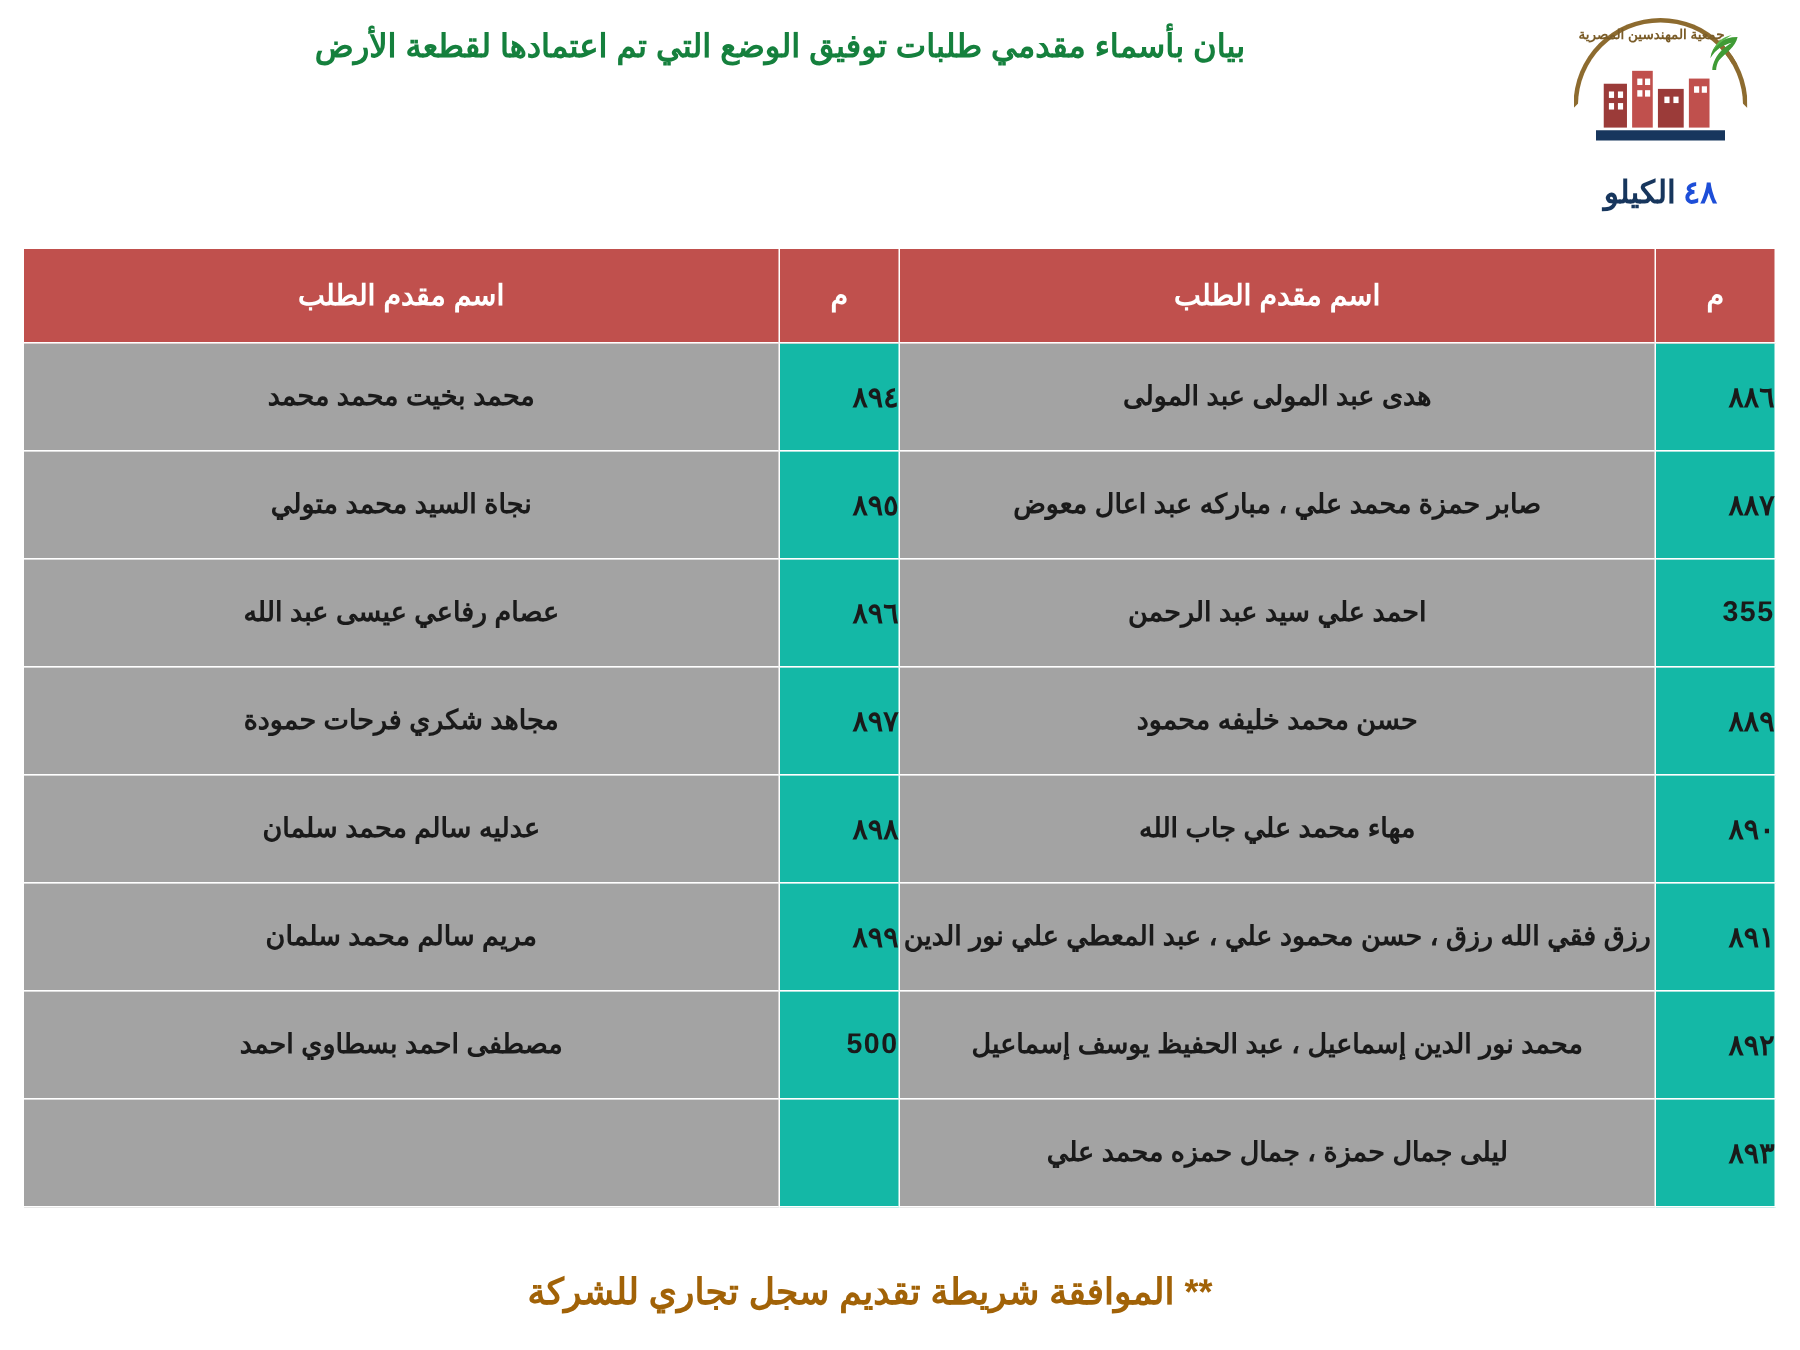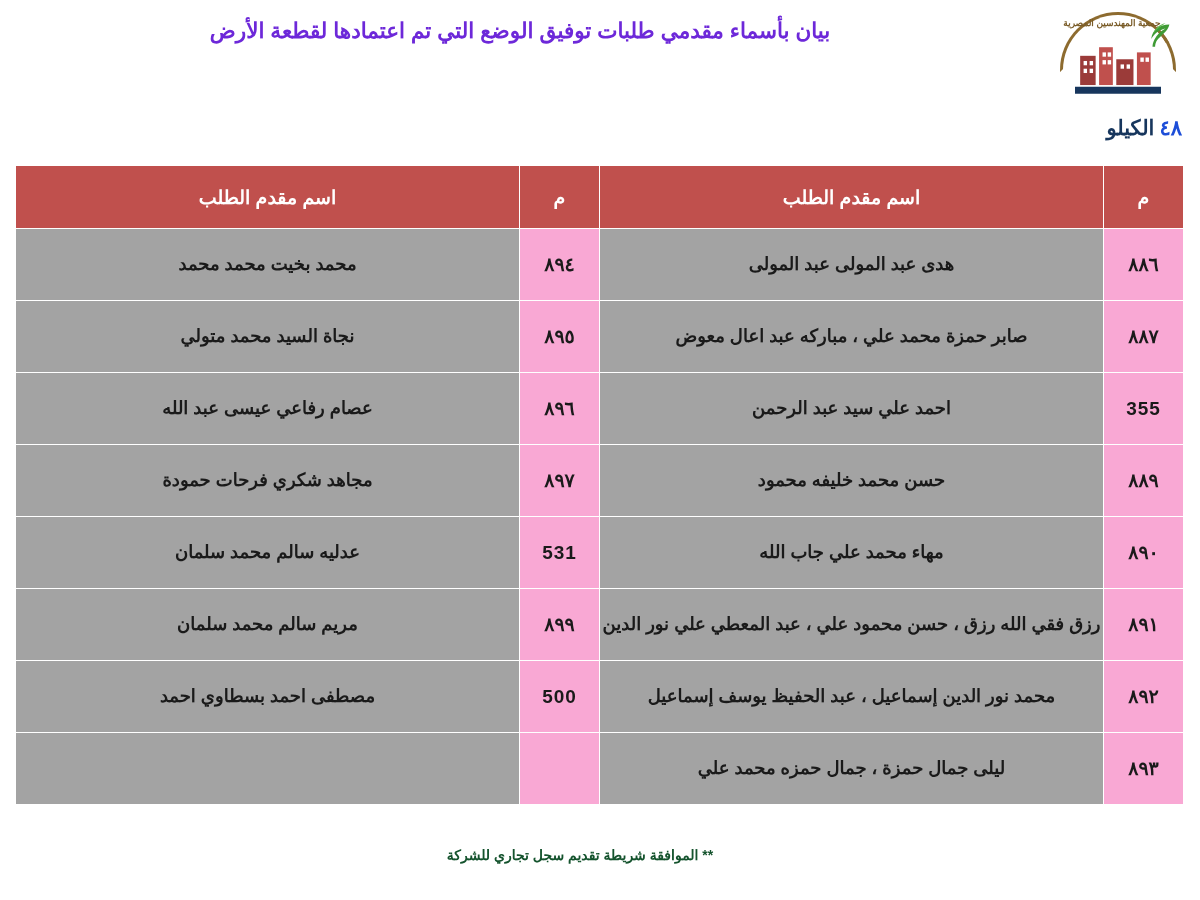--- a/index.html
+++ b/index.html
@@ -27,20 +27,21 @@
     align-items: flex-start;
     padding: 8px 18px 0 18px;
     box-sizing: border-box;
     height: 165px;
   }
   .logo {
     width: 150px;
     flex: 0 0 150px;
     display: flex;
     flex-direction: column;
+    align-items: center;
     justify-content: flex-start;
     padding-top: 2px;
   }
   .logo-badge {
     position: relative;
     width: 128px;
     height: 108px;
   }
   .logo-arc {
     position: absolute;
@@ -95,21 +96,21 @@
     font-weight: bold;
   }
 
   .title-block {
     flex: 1 1 auto;
     text-align: center;
     direction: rtl;
     padding: 6px 10px 0 0;
   }
   .title-line {
-    color: #6d28d9;
+    color: #15803d;
     font-weight: bold;
     font-size: 21.5px;
     line-height: 1.62;
     letter-spacing: 0px;
     white-space: nowrap;
   }
 
   
   .table-wrap {
     padding: 0 16px;
@@ -135,25 +136,25 @@
     vertical-align: middle;
     text-align: center;
   }
   .col-num {
     width: 80px;
   }
   .col-name {
     width: 504px;
   }
   td.num {
-    background: #f9a8d4;
+    background: #14b8a6;
     color: #1a1a1a;
     font-size: 19px;
     font-weight: bold;
-    text-align: center;
+    text-align: right;
     vertical-align: middle;
     letter-spacing: 1px;
   }
   td.name {
     background: #a3a3a3;
     color: #1a1a1a;
     font-size: 18px;
     font-weight: bold;
     text-align: center;
     vertical-align: middle;
@@ -164,23 +165,23 @@
     font-size: 0;
   }
   tbody tr {
     height: 72px;
   }
 
   
   .footnote {
     direction: rtl;
     text-align: center;
-    color: #14532d;
-    font-weight: bold;
-    font-size: 14px;
+    color: #a16207;
+    font-weight: bold;
+    font-size: 24px;
     margin-top: 42px;
     padding-right: 40px;
   }
 </style>
 </head>
 <body>
 
 <div class="page">
 
   <div class="header">
@@ -261,21 +262,21 @@
         </tr>
         <tr>
           <td class="num">٨٨٩</td>
           <td class="name">حسن محمد خليفه محمود</td>
           <td class="num">٨٩٧</td>
           <td class="name">مجاهد شكري فرحات حمودة</td>
         </tr>
         <tr>
           <td class="num">٨٩٠</td>
           <td class="name">مهاء محمد علي جاب الله</td>
-          <td class="num">531</td>
+          <td class="num">٨٩٨</td>
           <td class="name">عدليه سالم محمد سلمان</td>
         </tr>
         <tr>
           <td class="num">٨٩١</td>
           <td class="name">رزق فقي الله رزق ، حسن محمود علي ، عبد المعطي علي نور الدين</td>
           <td class="num">٨٩٩</td>
           <td class="name">مريم سالم محمد سلمان</td>
         </tr>
         <tr>
           <td class="num">٨٩٢</td>

